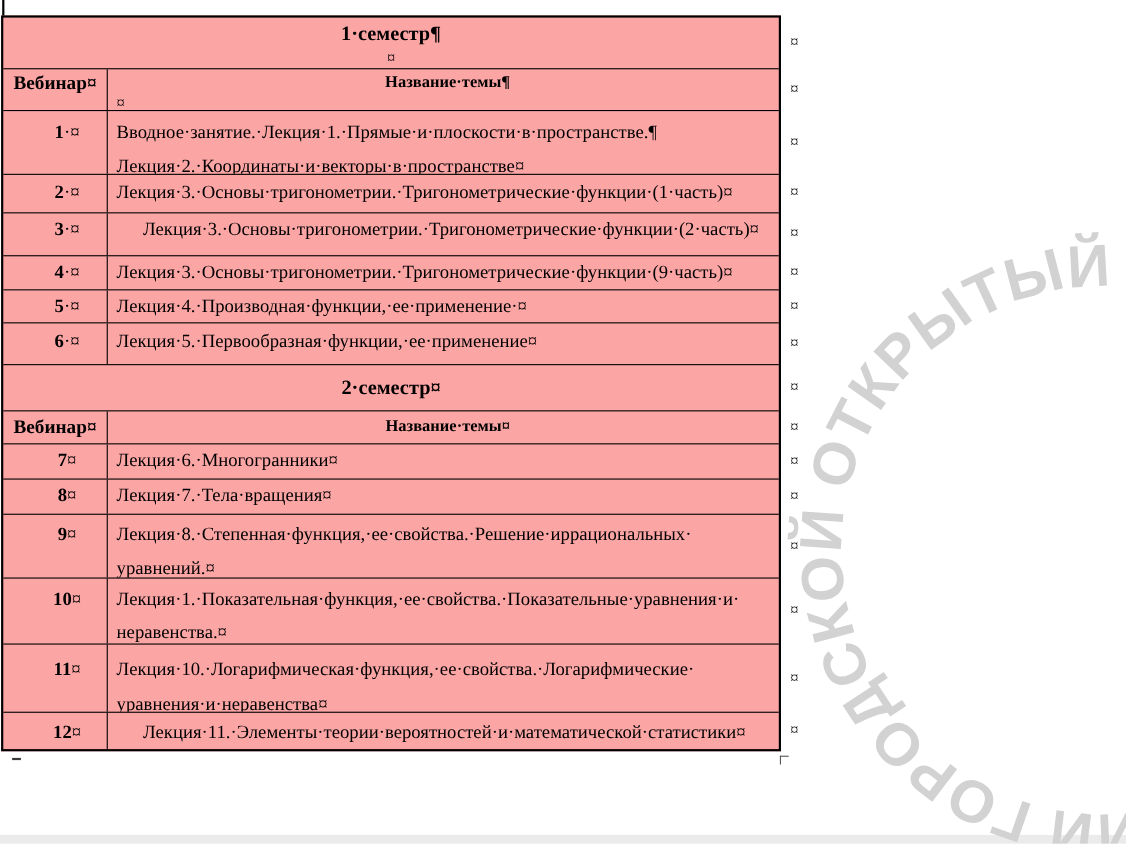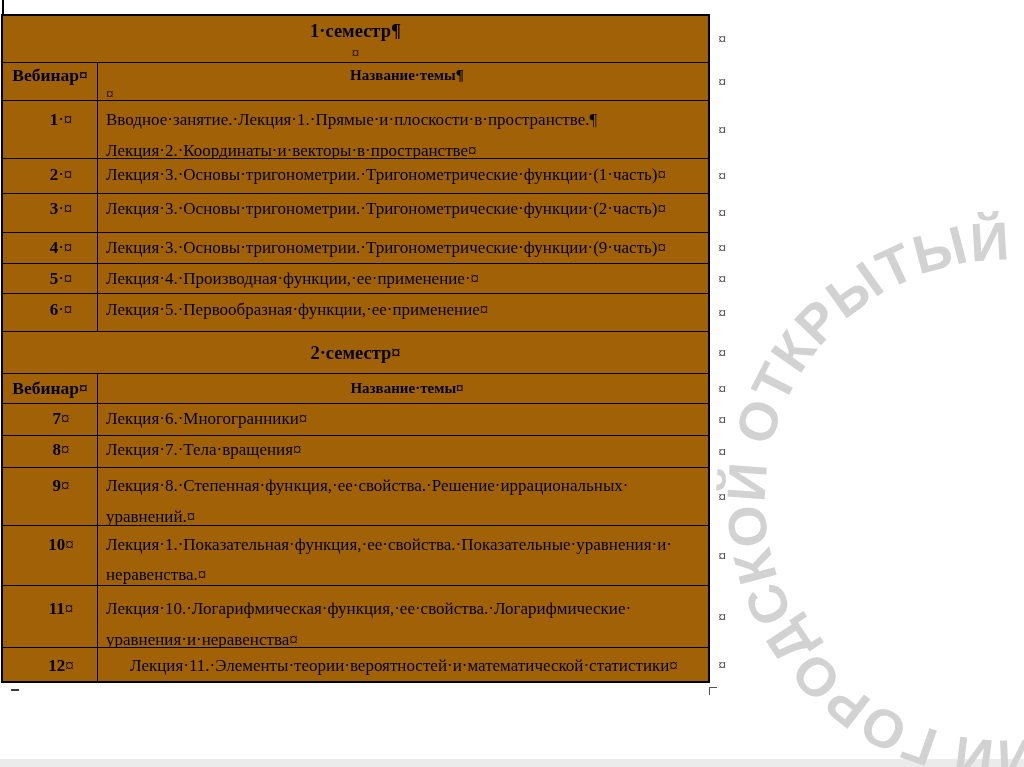--- a/index.html
+++ b/index.html
@@ -27,21 +27,21 @@
   }
   
   .top-left-line{position:absolute;left:2px;top:0;width:2px;height:15px;background:#000;}
   .below-table-dash{position:absolute;left:11px;top:689px;width:8px;height:2px;background:#3a3a3a;}
   .table-corner-mark{position:absolute;left:709px;top:687px;width:7px;height:7px;border-top:1.5px solid #555;border-left:1.5px solid #555;}
   
   .schedule-table{
     position:absolute;left:1px;top:14px;width:709px;
     border:2px solid #000;
     box-sizing:border-box;
-    background:#a16207;
+    background:#fca5a5;
   }
   .t-row{
     position:relative;
     display:flex;
     box-sizing:border-box;
     border-bottom:1.5px solid #000;
     font-size:17px;
     line-height:22px;
   }
   .t-row.last{border-bottom:none;}
@@ -113,21 +113,21 @@
       <div class="t-row" style="height: 35px;">
         <div class="cell-num" style="padding-top: 5px; line-height: 22px;"><b>2</b><span class="cellmark">·¤</span></div>
         <div class="cell-topic" style="padding-top: 5px;">
           <div class="line" style="line-height: 22px;">Лекция·3.·Основы·тригонометрии.·Тригонометрические·функции·(1·часть)¤</div>
         </div>
         <span class="rowmark">¤</span>
       </div>
       <div class="t-row" style="height: 39px;">
         <div class="cell-num" style="padding-top: 4px; line-height: 22px;"><b>3</b><span class="cellmark">·¤</span></div>
         <div class="cell-topic" style="padding-top: 4px;">
-          <div class="line" style="line-height: 22px;">Лекция·3.·Основы·тригонометрии.·Тригонометрические·функции·(2·часть)¤</div>
+          <div class="line" style="line-height: 22px; margin-left: 24px;">Лекция·3.·Основы·тригонометрии.·Тригонометрические·функции·(2·часть)¤</div>
         </div>
         <span class="rowmark">¤</span>
       </div>
       <div class="t-row" style="height: 31px;">
         <div class="cell-num" style="padding-top: 4px; line-height: 22px;"><b>4</b><span class="cellmark">·¤</span></div>
         <div class="cell-topic" style="padding-top: 4px;">
           <div class="line" style="line-height: 22px;">Лекция·3.·Основы·тригонометрии.·Тригонометрические·функции·(9·часть)¤</div>
         </div>
         <span class="rowmark">¤</span>
       </div>

